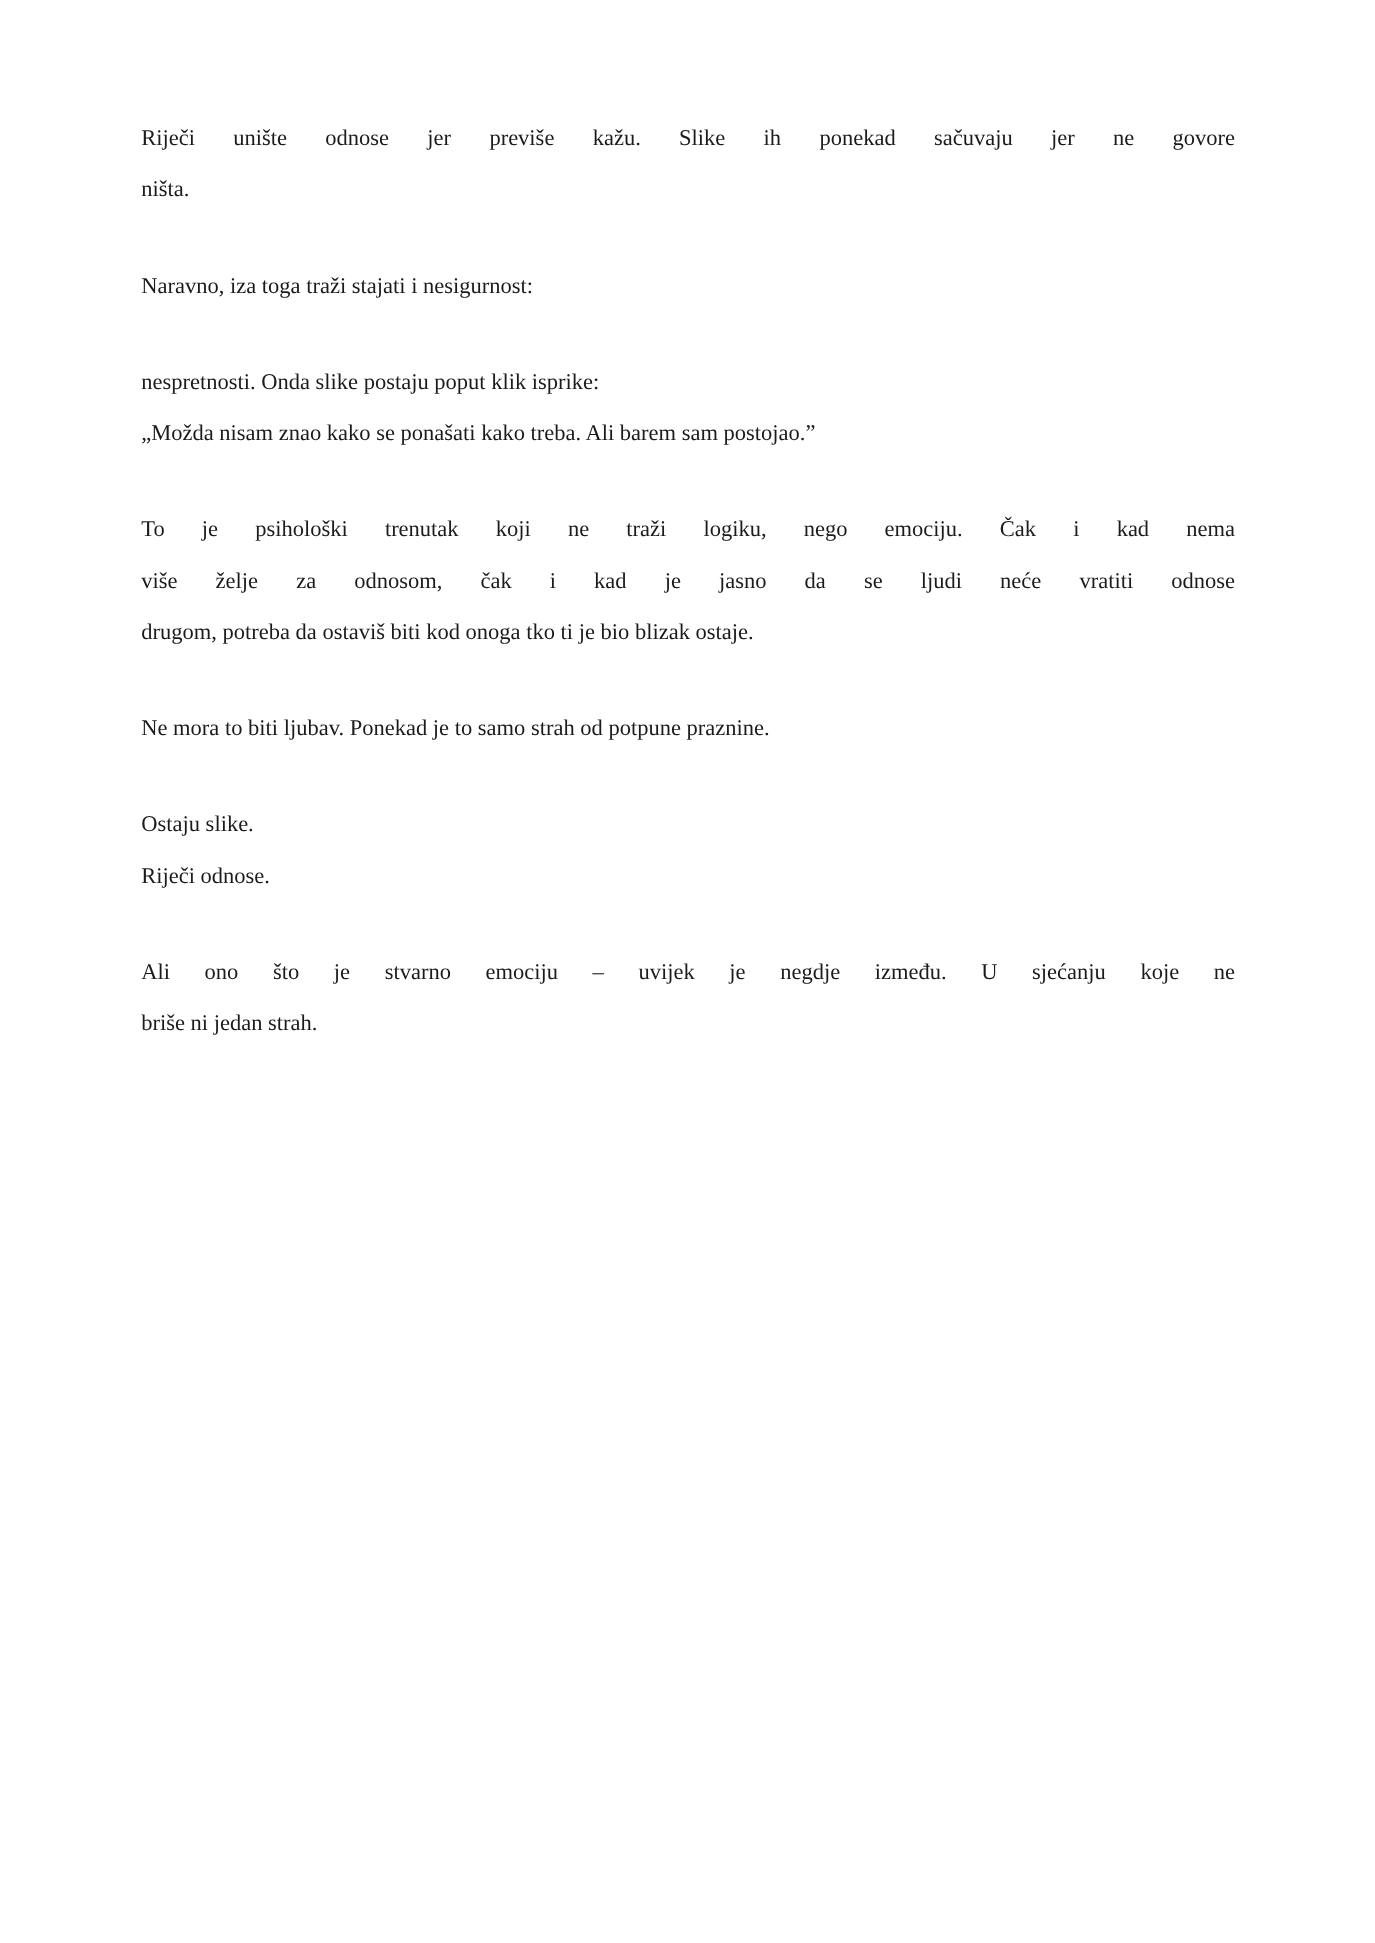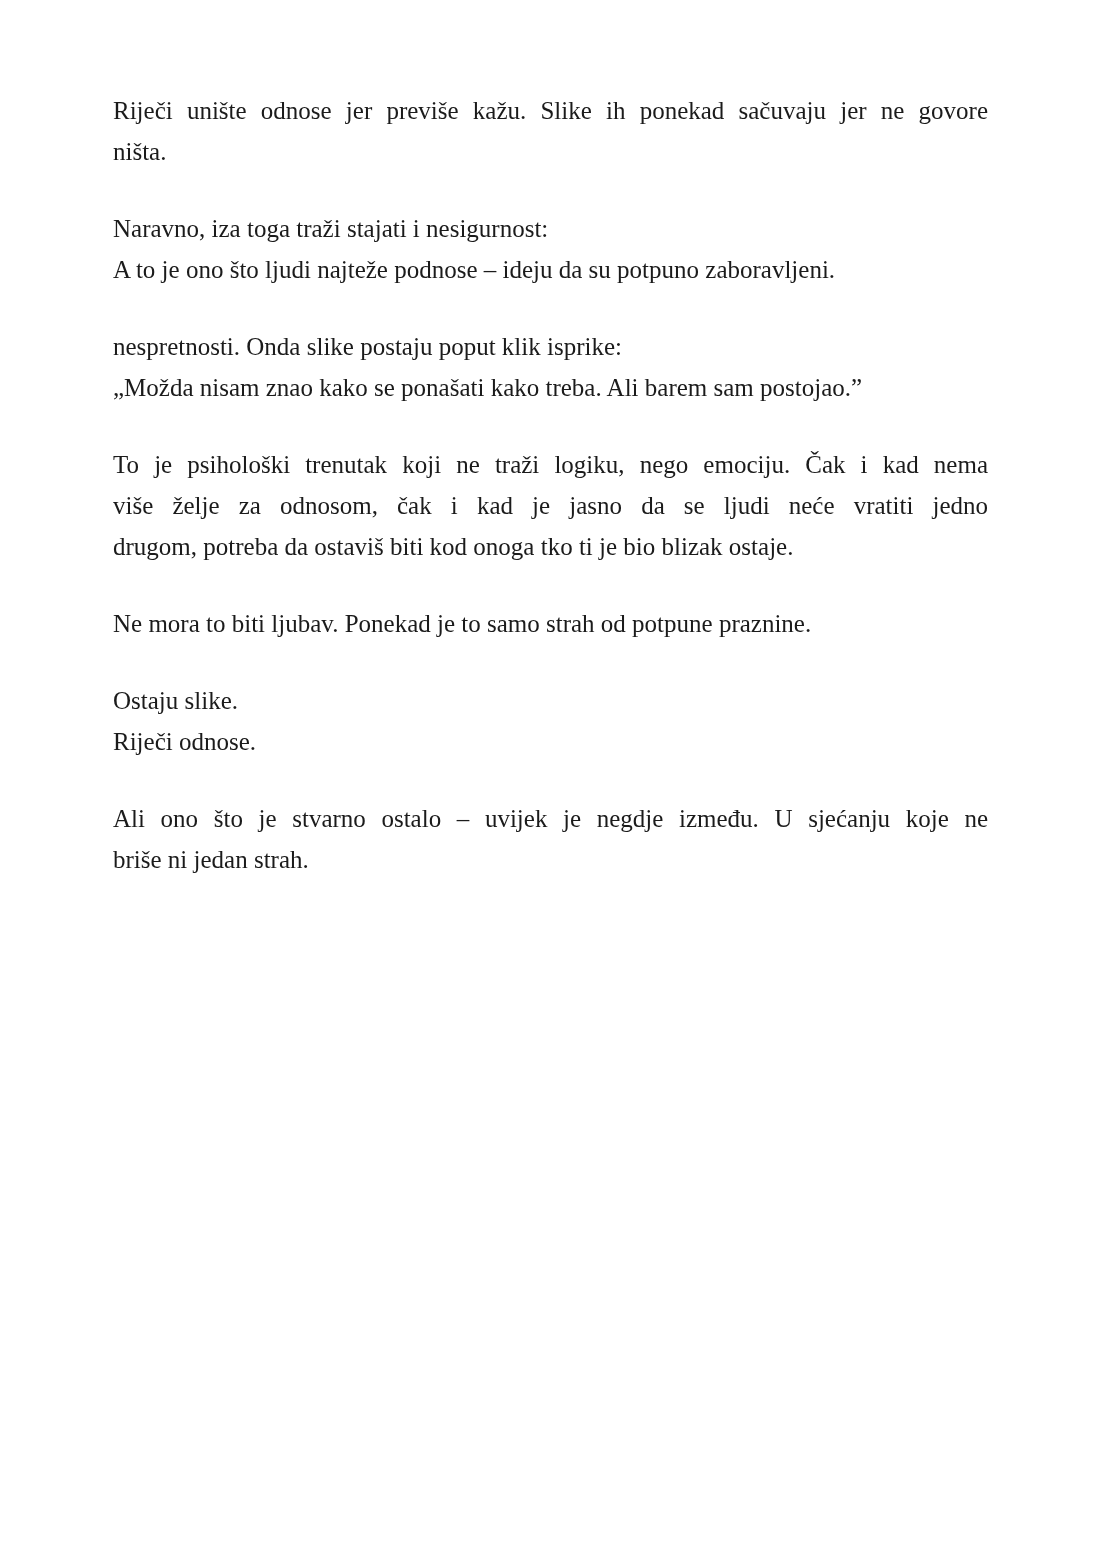--- a/index.html
+++ b/index.html
@@ -8,21 +8,21 @@
     background: #ffffff;
   }
   .page {
     position: relative;
     box-sizing: border-box;
     width: 1100px;
     height: 1554px;
     background: #ffffff;
     padding: 90px 112px 0 113px;
     font-family: "Liberation Serif", "DejaVu Serif", serif;
-    font-size: 25px;
+    font-size: 18px;
     color: #1b1b1b;
     overflow: hidden;
   }
   .doc-body {
     width: 100%;
   }
   .paragraph {
     margin: 0 0 36px 0;
   }
   .text-line {
@@ -38,36 +38,35 @@
 <body>
 
 <div class="page">
   <div class="doc-body">
       <div class="paragraph">
         <div class="text-line stretch">Riječi unište odnose jer previše kažu. Slike ih ponekad sačuvaju jer ne govore</div>
         <div class="text-line">ništa.</div>
       </div>
       <div class="paragraph">
         <div class="text-line">Naravno, iza toga traži stajati i nesigurnost:</div>
-        <div class="text-line">A to je ono što ljudi najteže podnose – ideju da su potpuno zaboravljeni.</div>
       </div>
       <div class="paragraph">
         <div class="text-line">nespretnosti. Onda slike postaju poput klik isprike:</div>
         <div class="text-line">„Možda nisam znao kako se ponašati kako treba. Ali barem sam postojao.”</div>
       </div>
       <div class="paragraph">
         <div class="text-line stretch">To je psihološki trenutak koji ne traži logiku, nego emociju. Čak i kad nema</div>
-        <div class="text-line stretch">više želje za odnosom, čak i kad je jasno da se ljudi neće vratiti jedno</div>
+        <div class="text-line stretch">više želje za odnosom, čak i kad je jasno da se ljudi neće vratiti odnose</div>
         <div class="text-line">drugom, potreba da ostaviš biti kod onoga tko ti je bio blizak ostaje.</div>
       </div>
       <div class="paragraph">
         <div class="text-line">Ne mora to biti ljubav. Ponekad je to samo strah od potpune praznine.</div>
       </div>
       <div class="paragraph">
         <div class="text-line">Ostaju slike.</div>
         <div class="text-line">Riječi odnose.</div>
       </div>
       <div class="paragraph">
-        <div class="text-line stretch">Ali ono što je stvarno ostalo – uvijek je negdje između. U sjećanju koje ne</div>
+        <div class="text-line stretch">Ali ono što je stvarno emociju – uvijek je negdje između. U sjećanju koje ne</div>
         <div class="text-line">briše ni jedan strah.</div>
       </div>
     </div>
 </div>
 
 </body></html>

